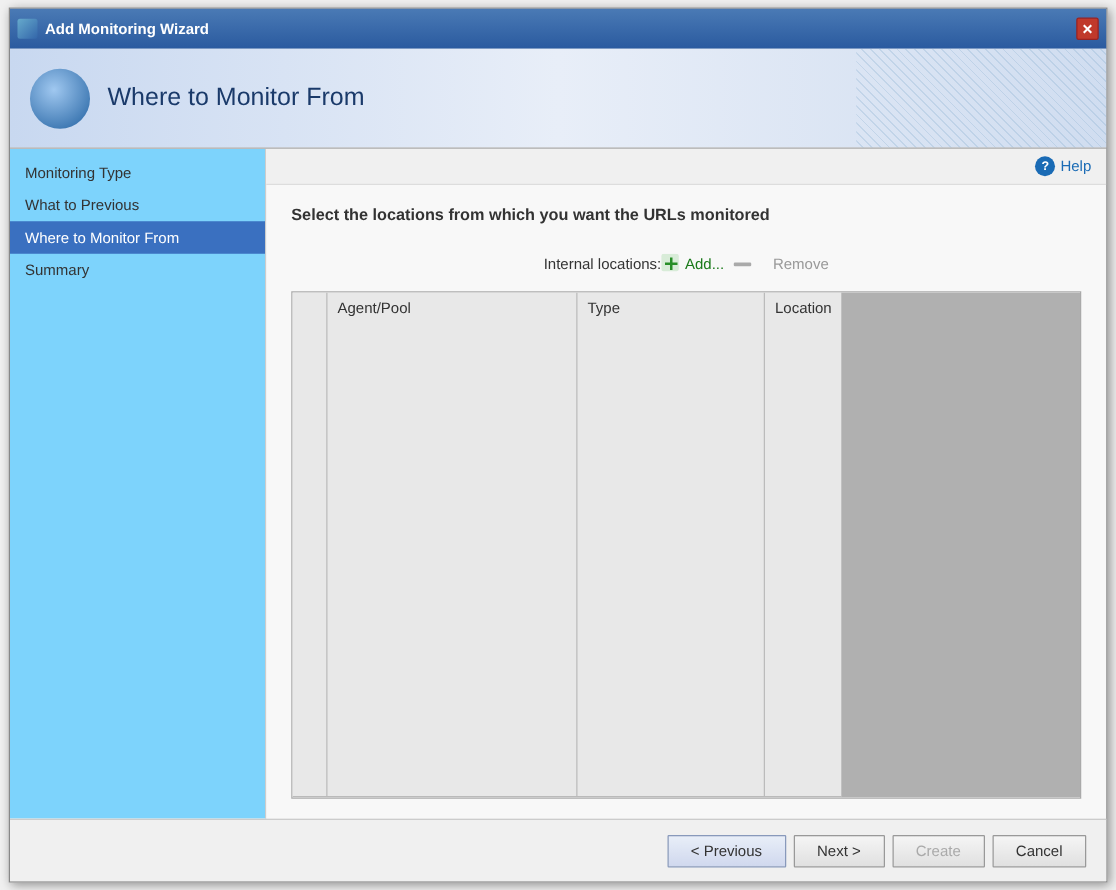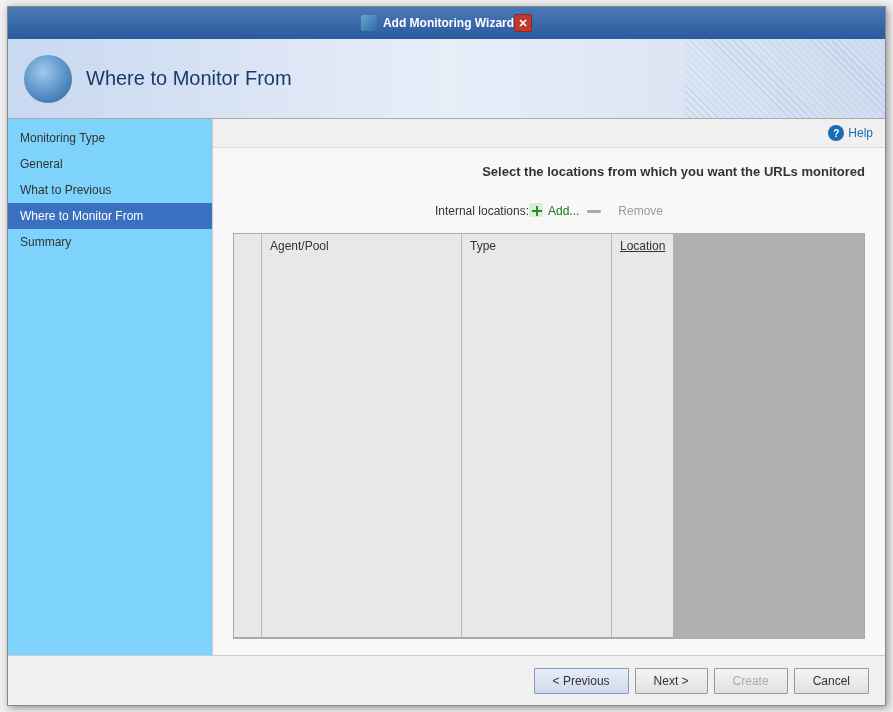--- a/index.html
+++ b/index.html
@@ -23,21 +23,21 @@
       box-shadow: 2px 2px 8px rgba(0,0,0,0.4);
       display: flex;
       flex-direction: column;
     }
 
     .title-bar {
       height: 28px;
       background: linear-gradient(to bottom, #4a7ab5, #2a5a9f);
       display: flex;
       align-items: center;
-      justify-content: center;
+      justify-content: space-between;
       padding: 16px 6px;
       color: white;
       font-size: 12px;
       font-weight: bold;
       flex-shrink: 0;
     }
 
     .title-bar-left {
       display: flex;
       align-items: center;
@@ -178,21 +178,20 @@
       padding: 16px 20px;
       display: flex;
       flex-direction: column;
       gap: 14px;
     }
 
     .instruction-text {
       font-size: 13px;
       color: #333;
       font-weight: bold;
-      text-align: right;
     }
 
     .internal-locations-header {
       display: flex;
       align-items: center;
       justify-content: center;
       margin-top: 10px;
     }
 
     .internal-locations-label {
@@ -271,21 +270,20 @@
       flex-shrink: 0;
     }
 
     .col-type {
       width: 150px;
       flex-shrink: 0;
     }
 
     .col-location {
       flex: 1;
-      text-decoration: underline;
     }
 
     .table-body {
       flex: 1;
       background: #b0b0b0;
     }
 
     .footer {
       height: 50px;
       background: #f0f0f0;
@@ -341,23 +339,20 @@
     <div class="header-logo"></div>
     <span class="header-title">Where to Monitor From</span>
     <div class="header-pattern"></div>
   </div>
 
   <div class="main-content">
 
     <div class="sidebar">
       <div class="sidebar-item">
         <span>Monitoring Type</span>
-      </div>
-      <div class="sidebar-item">
-        <span>General</span>
       </div>
       <div class="sidebar-item">
         <span>What to Previous</span>
       </div>
       <div class="sidebar-item active">
         <span>Where to Monitor From</span>
       </div>
       <div class="sidebar-item">
         <span>Summary</span>
       </div>

